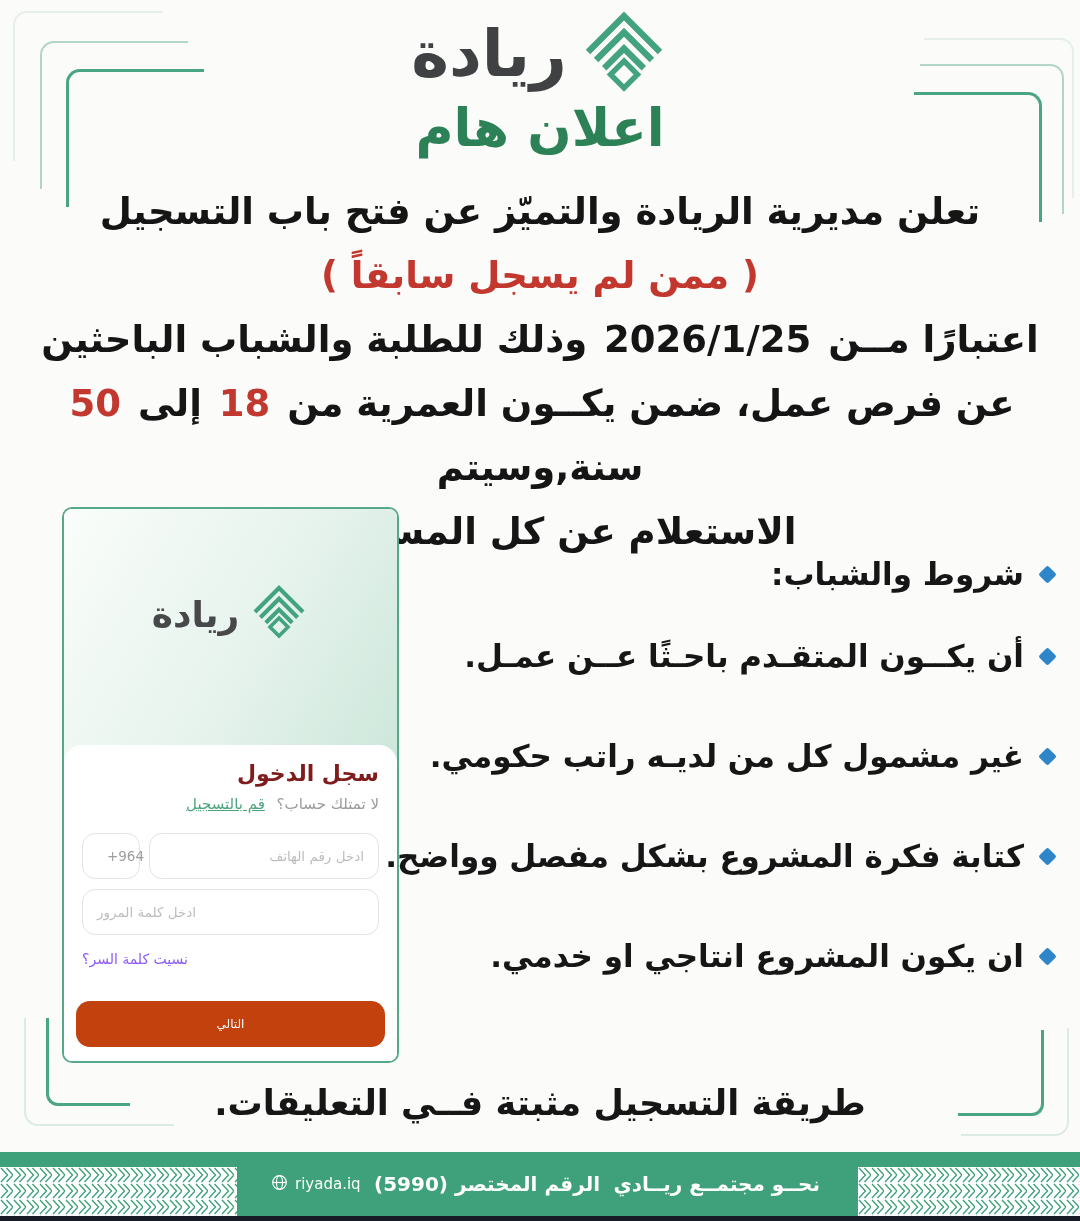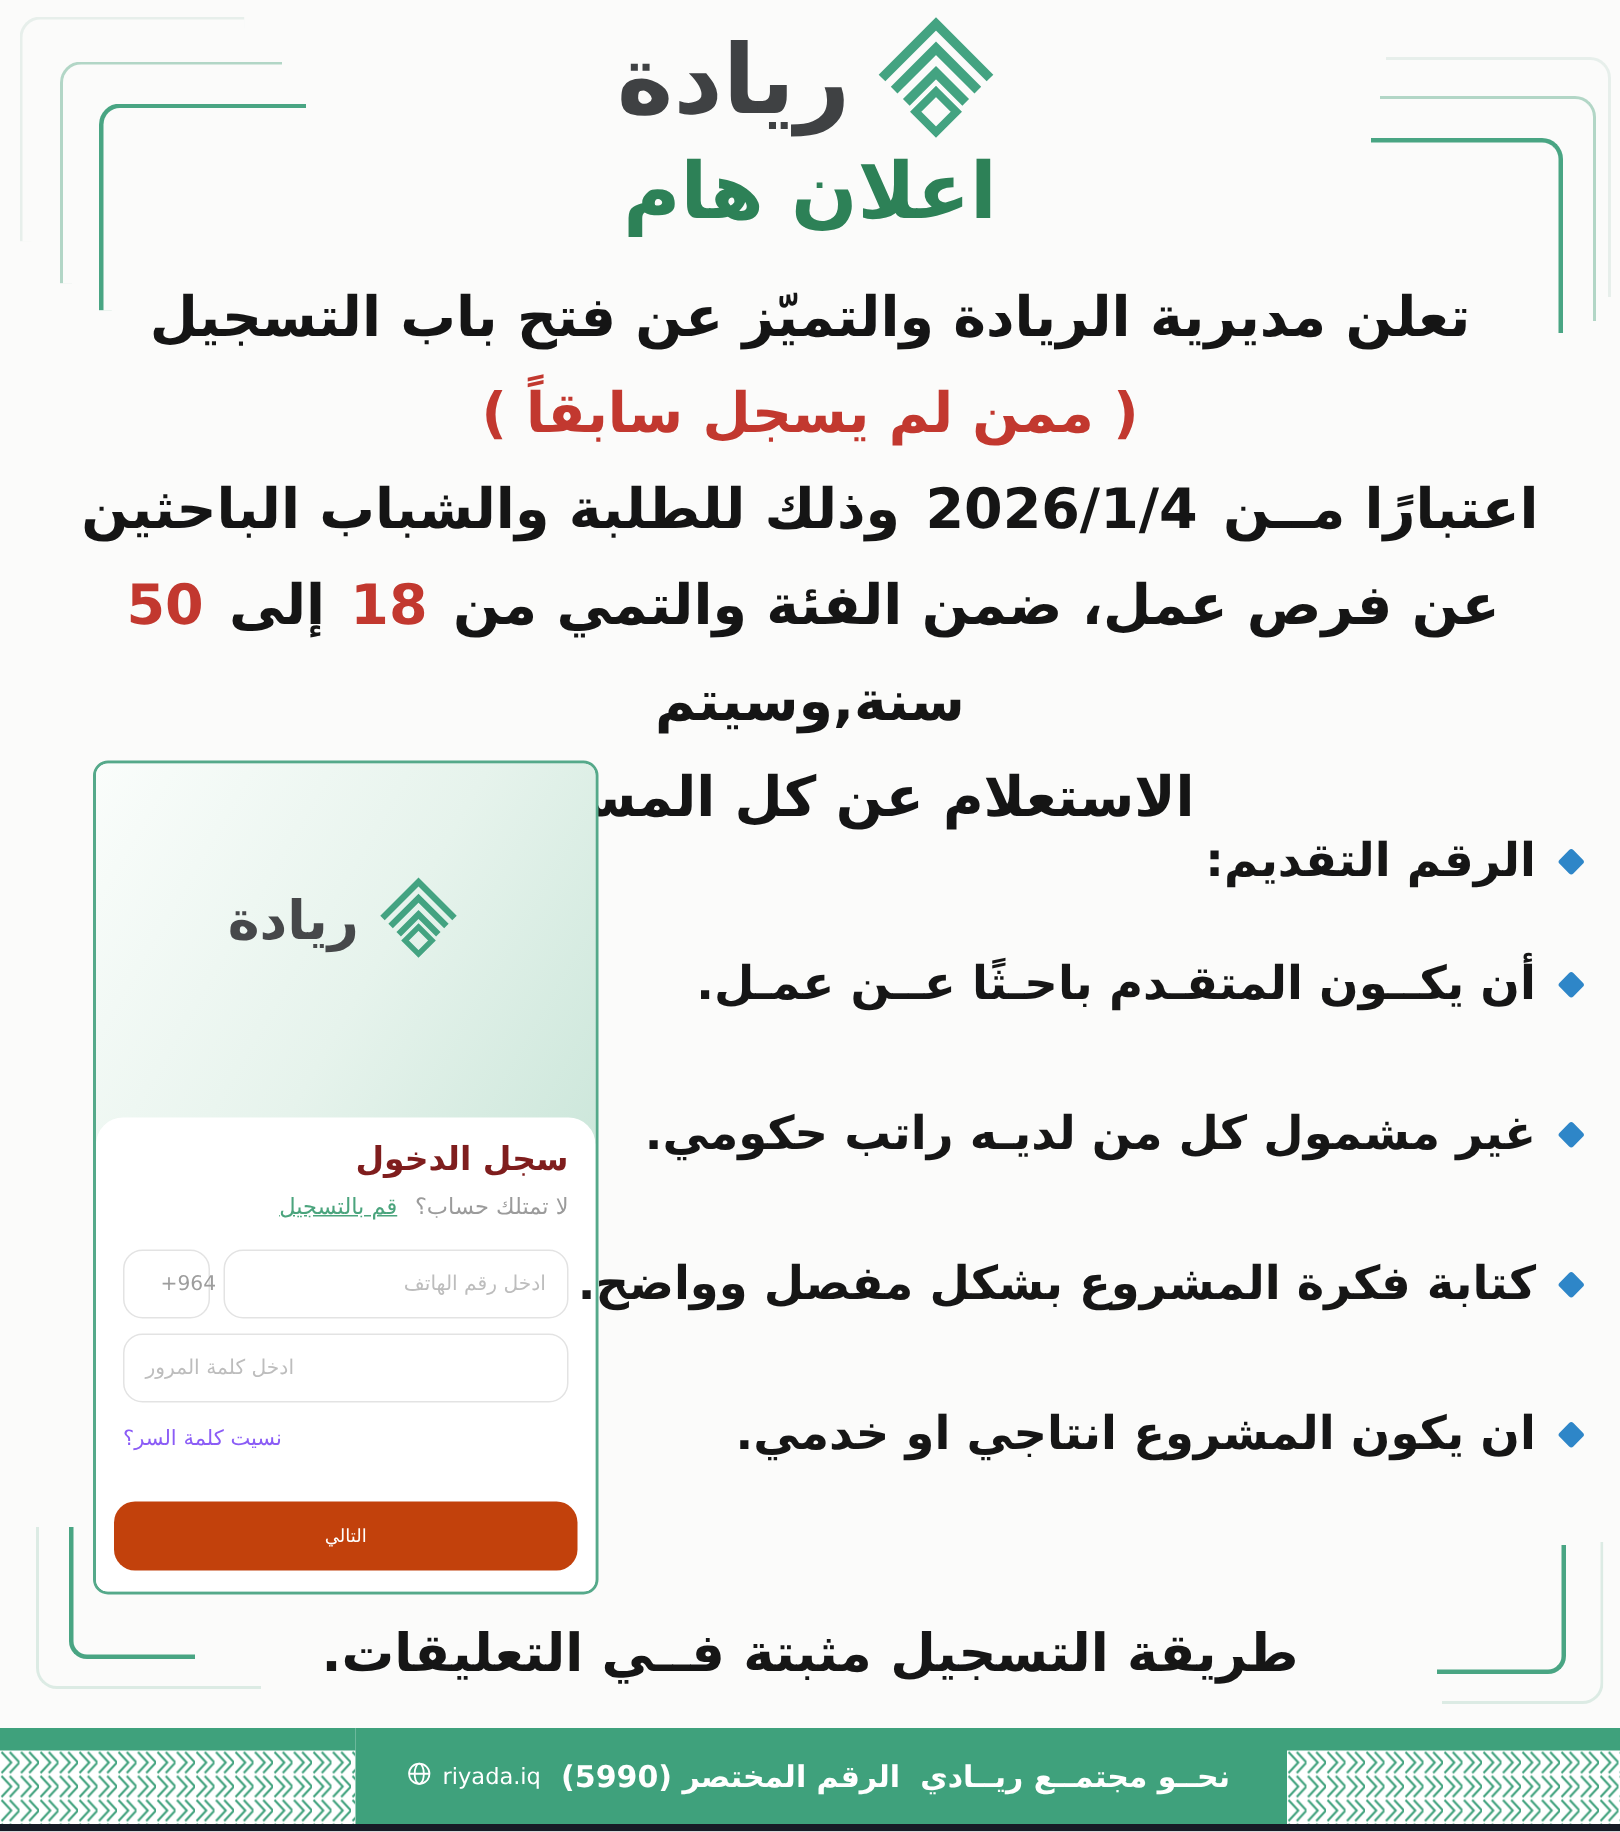--- a/index.html
+++ b/index.html
@@ -132,25 +132,25 @@
       </svg>
     </span>
   </div>
   <div class="announcement">اعلان هام</div>
 
   <div class="intro">
     <div class="line">تعلن مديرية الريادة والتميّز عن فتح باب التسجيل</div>
     <div class="line red">( ممن لم يسجل سابقاً )</div>
     <div class="line">
       <span>اعتبارًا مــن</span>
-      <span class="num">2026/1/4</span>
+      <span class="num">2026/1/25</span>
       <span>وذلك للطلبة والشباب الباحثين</span>
     </div>
     <div class="line">
-      <span>عن فرص عمل، ضمن الفئة والتمي من</span>
+      <span>عن فرص عمل، ضمن يكــون العمرية من</span>
       <span class="num red">18</span>
       <span>إلى</span>
       <span class="num red">50</span>
       <span>سنة,وسيتم</span>
     </div>
     <div class="line">الاستعلام عن كل المسجلين.</div>
   </div>
 
   <div class="login-card">
     <div class="card-hero">
@@ -179,21 +179,21 @@
         <div class="fake-input phone-input">ادخل رقم الهاتف</div>
       </div>
       <div class="fake-input password-input">ادخل كلمة المرور</div>
       <div class="forgot">نسيت كلمة السر؟</div>
       <div class="next-btn">التالي</div>
     </div>
   </div>
 
   <div class="cond-item ci0">
     <span class="bullet"></span>
-    <span>الرقم التقديم:</span>
+    <span>شروط والشباب:</span>
   </div>
   <div class="cond-item ci1">
     <span class="bullet"></span>
     <span>أن يكــون المتقـدم باحـثًا عــن عمـل.</span>
   </div>
   <div class="cond-item ci2">
     <span class="bullet"></span>
     <span>غير مشمول كل من لديـه راتب حكومي.</span>
   </div>
   <div class="cond-item ci3">

